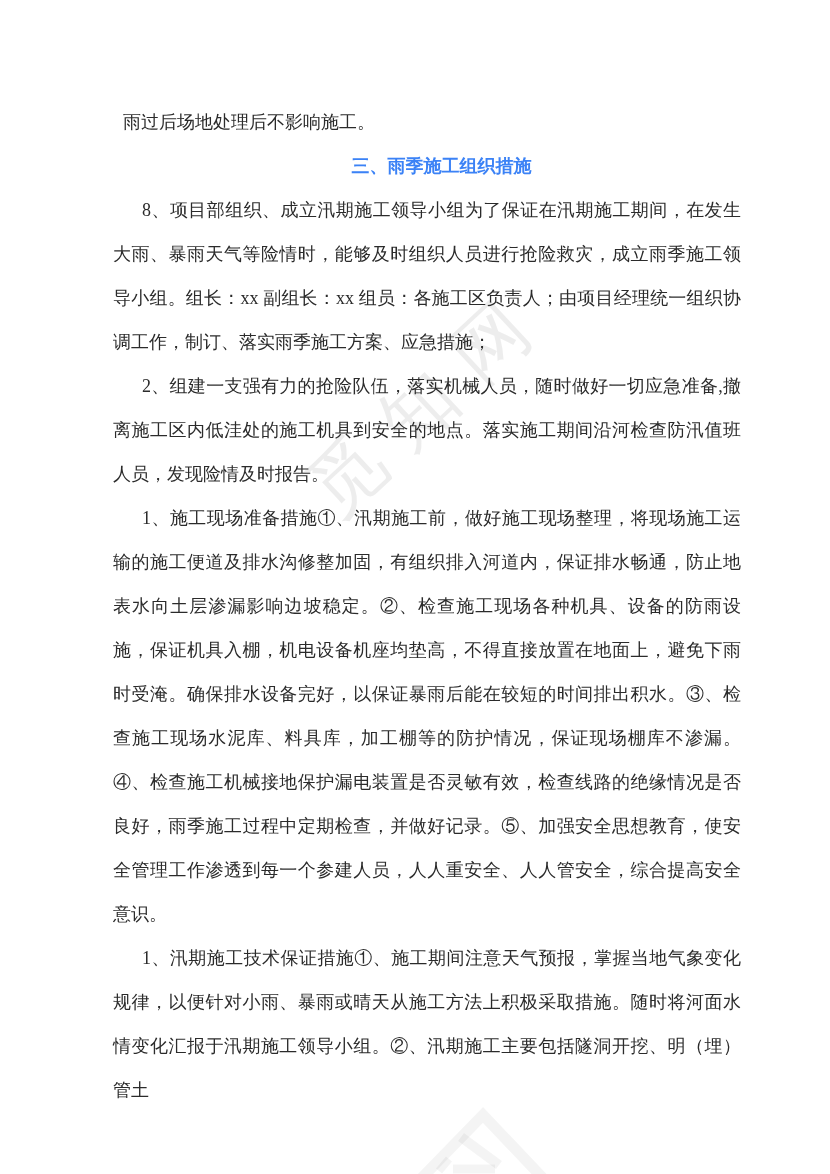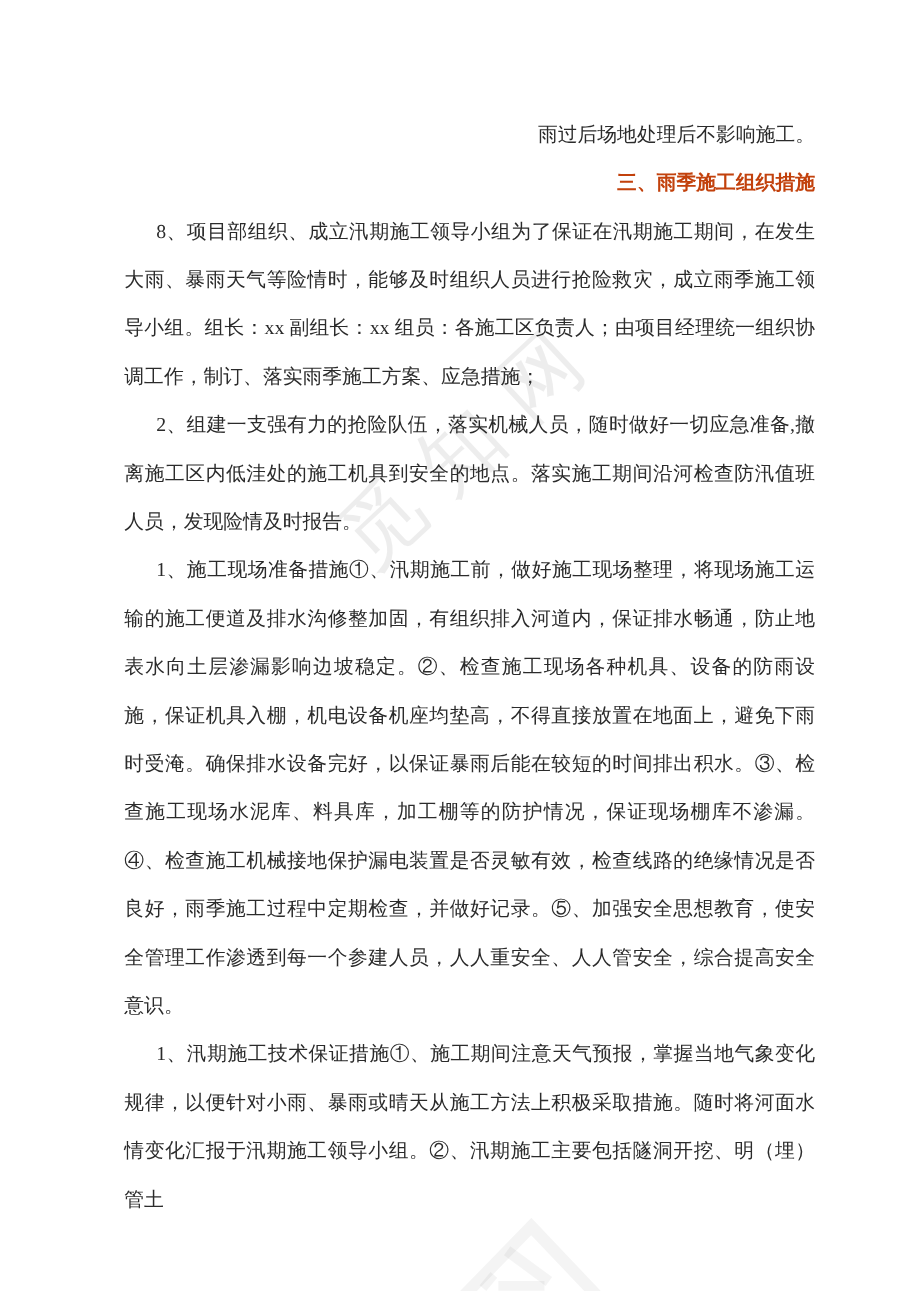--- a/index.html
+++ b/index.html
@@ -51,26 +51,26 @@
     text-justify: inter-ideograph;
   }
   .content p {
     margin: 0;
     padding: 0;
     text-indent: 29px;
   }
   .content p.continuation {
     text-indent: 0;
     padding-left: 10px;
-    text-align: right;
+    text-align: left;
   }
   .content p.heading {
     font-weight: bold;
-    color: #c2410c;
-    text-align: right;
+    color: #3b82f6;
+    text-align: center;
   }
 </style>
 </head>
 <body>
 
 <div class="page">
 
   <div class="watermark-text">觅知网</div>
 
   <svg class="watermark-logo" width="160" height="90" viewBox="0 0 160 90">

